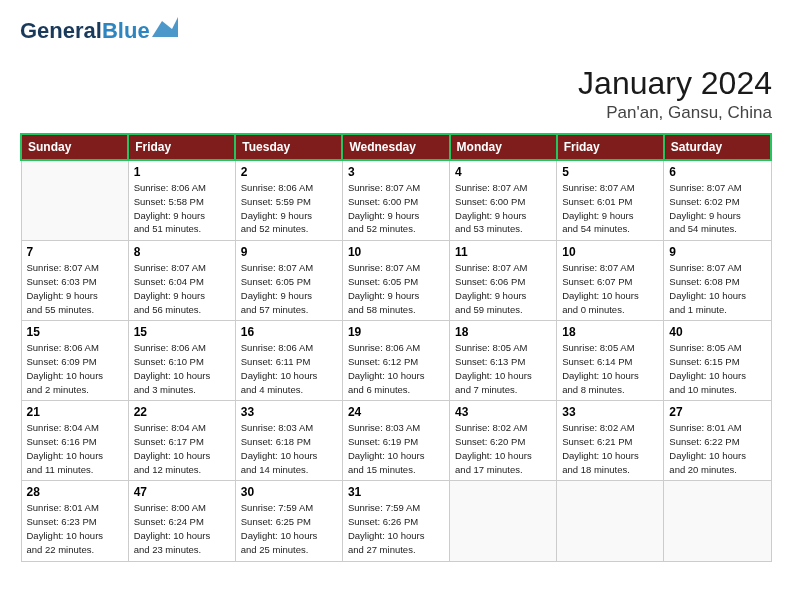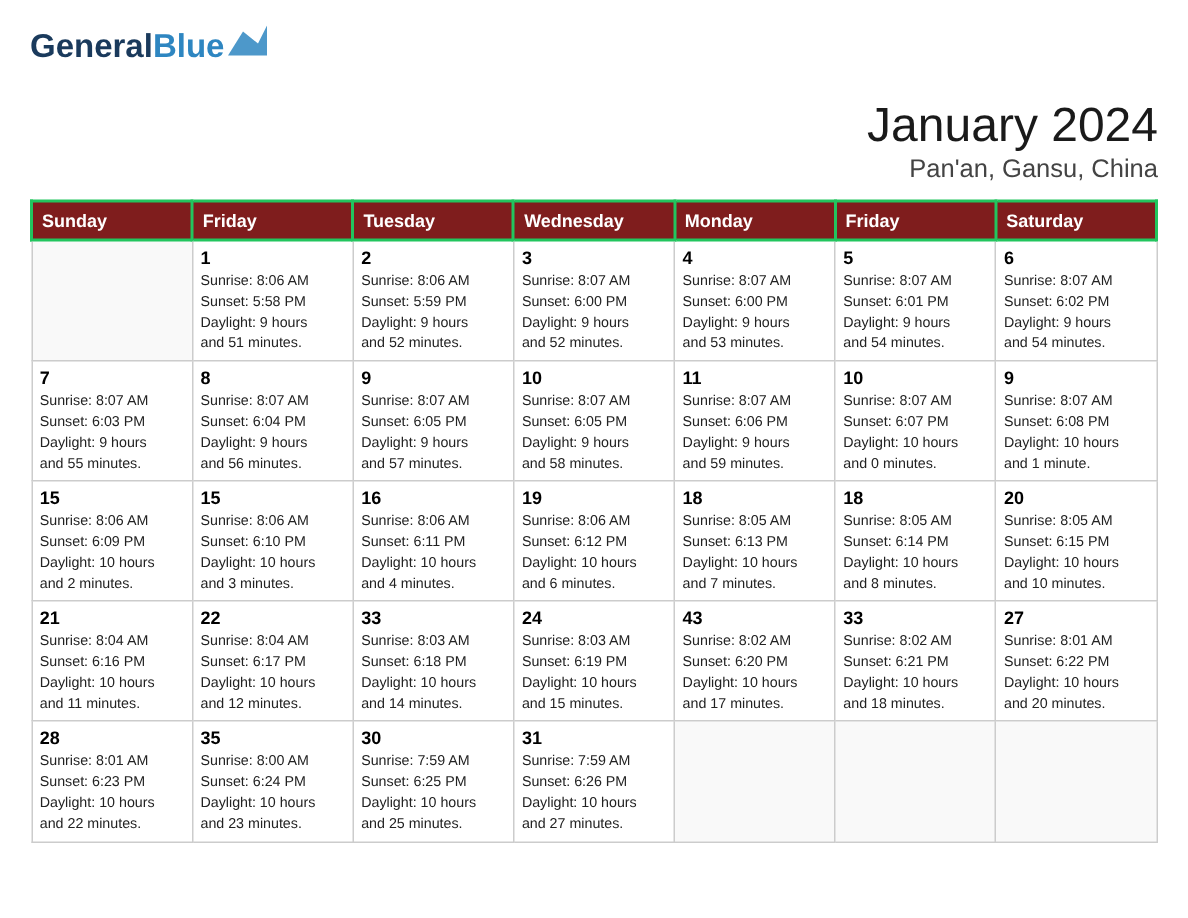--- a/index.html
+++ b/index.html
@@ -189,21 +189,21 @@
           </td>
           <td>
             <span class="day-num">18</span>
             <div class="cell-info">Sunrise: 8:05 AM<br>Sunset: 6:13 PM<br>Daylight: 10 hours<br>and 7 minutes.</div>
           </td>
           <td>
             <span class="day-num">18</span>
             <div class="cell-info">Sunrise: 8:05 AM<br>Sunset: 6:14 PM<br>Daylight: 10 hours<br>and 8 minutes.</div>
           </td>
           <td>
-            <span class="day-num">20</span>
+            <span class="day-num">40</span>
             <div class="cell-info">Sunrise: 8:05 AM<br>Sunset: 6:15 PM<br>Daylight: 10 hours<br>and 10 minutes.</div>
           </td>
         </tr>
         <tr>
           <td>
             <span class="day-num">21</span>
             <div class="cell-info">Sunrise: 8:04 AM<br>Sunset: 6:16 PM<br>Daylight: 10 hours<br>and 11 minutes.</div>
           </td>
           <td>
             <span class="day-num">22</span>
@@ -229,21 +229,21 @@
             <span class="day-num">27</span>
             <div class="cell-info">Sunrise: 8:01 AM<br>Sunset: 6:22 PM<br>Daylight: 10 hours<br>and 20 minutes.</div>
           </td>
         </tr>
         <tr>
           <td>
             <span class="day-num">28</span>
             <div class="cell-info">Sunrise: 8:01 AM<br>Sunset: 6:23 PM<br>Daylight: 10 hours<br>and 22 minutes.</div>
           </td>
           <td>
-            <span class="day-num">35</span>
+            <span class="day-num">47</span>
             <div class="cell-info">Sunrise: 8:00 AM<br>Sunset: 6:24 PM<br>Daylight: 10 hours<br>and 23 minutes.</div>
           </td>
           <td>
             <span class="day-num">30</span>
             <div class="cell-info">Sunrise: 7:59 AM<br>Sunset: 6:25 PM<br>Daylight: 10 hours<br>and 25 minutes.</div>
           </td>
           <td>
             <span class="day-num">31</span>
             <div class="cell-info">Sunrise: 7:59 AM<br>Sunset: 6:26 PM<br>Daylight: 10 hours<br>and 27 minutes.</div>
           </td>

